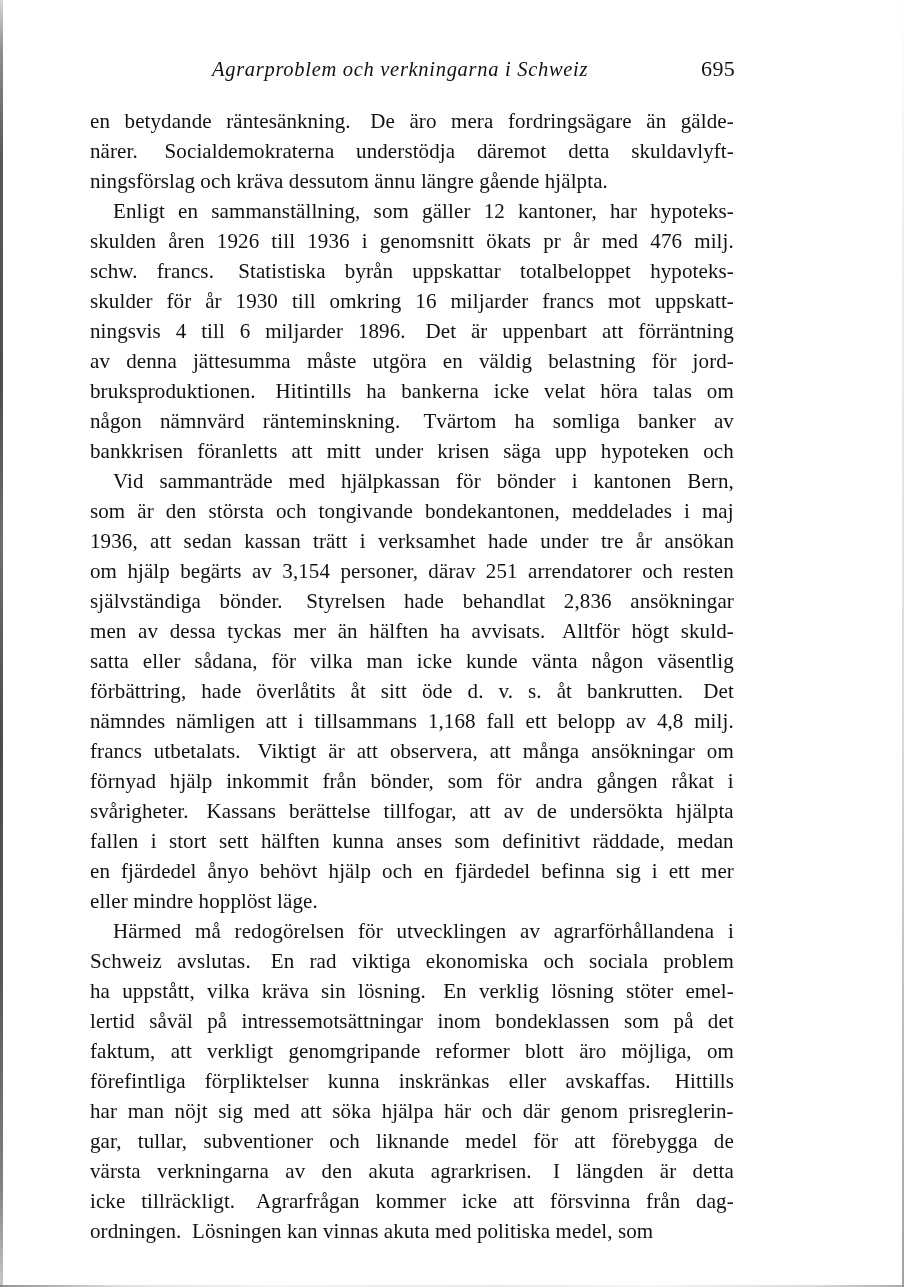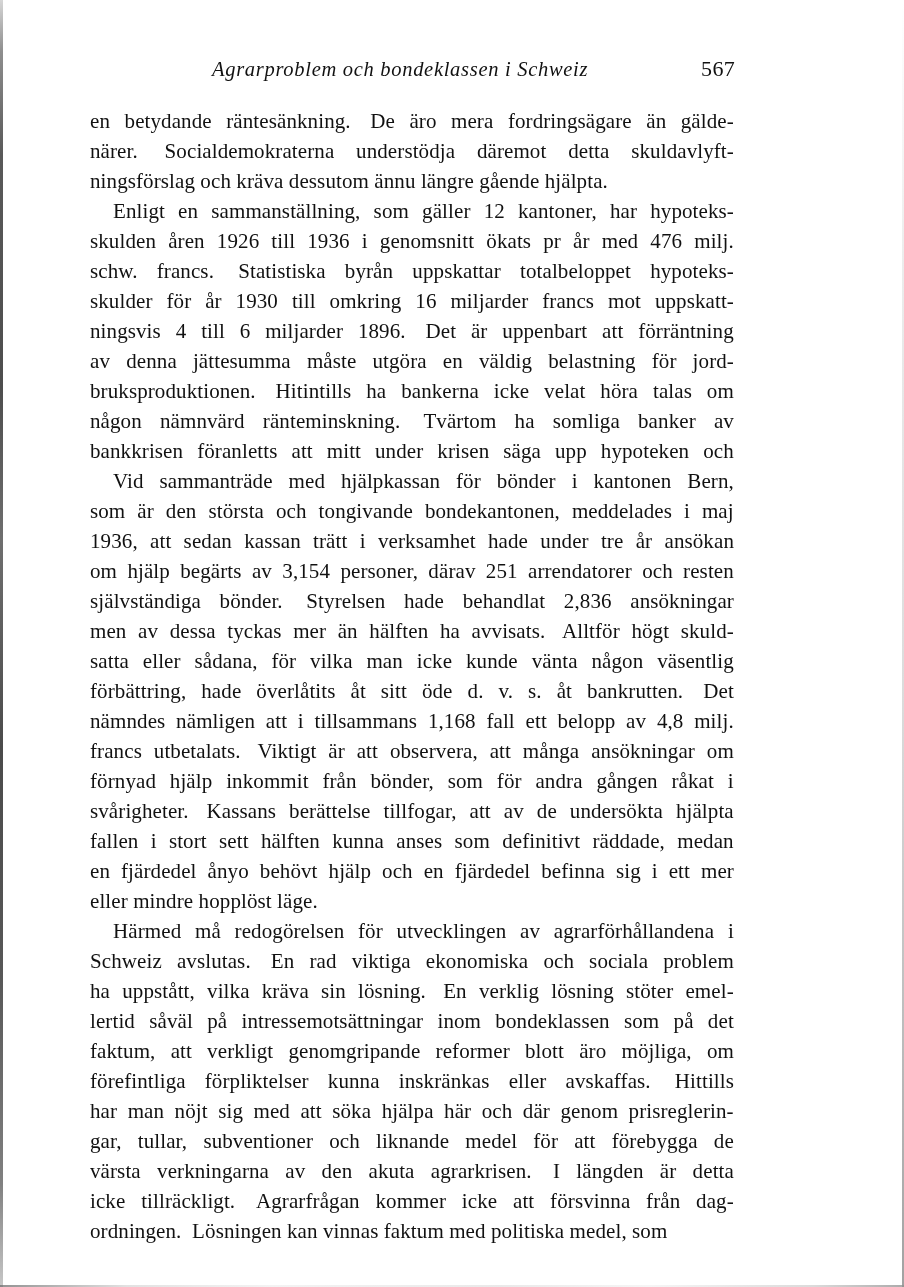--- a/index.html
+++ b/index.html
@@ -111,22 +111,22 @@
 </head>
 <body>
 
 <div class="page">
 
   <div class="scan-edge-left"></div>
   <div class="scan-edge-right"></div>
   <div class="scan-edge-bottom"></div>
 
   <div class="header-row">
-    <div class="running-head">Agrarproblem och bondeklassen i Schweiz</div>
-    <div class="folio">567</div>
+    <div class="running-head">Agrarproblem och verkningarna i Schweiz</div>
+    <div class="folio">695</div>
   </div>
 
   <div class="textblock">
       <div class="para">
         <div class="line just"><span class="w">en</span><span class="w" style="min-width: 4px;"></span><span class="w">betydande</span><span class="w" style="min-width: 4px;"></span><span class="w">räntesänkning.</span><span class="w" style="min-width: 9px;"></span><span class="w">De</span><span class="w" style="min-width: 4px;"></span><span class="w">äro</span><span class="w" style="min-width: 4px;"></span><span class="w">mera</span><span class="w" style="min-width: 4px;"></span><span class="w">fordringsägare</span><span class="w" style="min-width: 4px;"></span><span class="w">än</span><span class="w" style="min-width: 4px;"></span><span class="w">gälde-</span></div>
         <div class="line just"><span class="w">närer.</span><span class="w" style="min-width: 9px;"></span><span class="w">Socialdemokraterna</span><span class="w" style="min-width: 4px;"></span><span class="w">understödja</span><span class="w" style="min-width: 4px;"></span><span class="w">däremot</span><span class="w" style="min-width: 4px;"></span><span class="w">detta</span><span class="w" style="min-width: 4px;"></span><span class="w">skuldavlyft-</span></div>
         <div class="line last">ningsförslag och kräva dessutom ännu längre gående hjälpta.</div>
       </div>
       <div class="para">
         <div class="line just indent"><span class="w">Enligt</span><span class="w" style="min-width: 4px;"></span><span class="w">en</span><span class="w" style="min-width: 4px;"></span><span class="w">sammanställning,</span><span class="w" style="min-width: 4px;"></span><span class="w">som</span><span class="w" style="min-width: 4px;"></span><span class="w">gäller</span><span class="w" style="min-width: 4px;"></span><span class="w">12</span><span class="w" style="min-width: 4px;"></span><span class="w">kantoner,</span><span class="w" style="min-width: 4px;"></span><span class="w">har</span><span class="w" style="min-width: 4px;"></span><span class="w">hypoteks-</span></div>
@@ -160,17 +160,17 @@
         <div class="line just indent"><span class="w">Härmed</span><span class="w" style="min-width: 4px;"></span><span class="w">må</span><span class="w" style="min-width: 4px;"></span><span class="w">redogörelsen</span><span class="w" style="min-width: 4px;"></span><span class="w">för</span><span class="w" style="min-width: 4px;"></span><span class="w">utvecklingen</span><span class="w" style="min-width: 4px;"></span><span class="w">av</span><span class="w" style="min-width: 4px;"></span><span class="w">agrarförhållandena</span><span class="w" style="min-width: 4px;"></span><span class="w">i</span></div>
         <div class="line just"><span class="w">Schweiz</span><span class="w" style="min-width: 4px;"></span><span class="w">avslutas.</span><span class="w" style="min-width: 9px;"></span><span class="w">En</span><span class="w" style="min-width: 4px;"></span><span class="w">rad</span><span class="w" style="min-width: 4px;"></span><span class="w">viktiga</span><span class="w" style="min-width: 4px;"></span><span class="w">ekonomiska</span><span class="w" style="min-width: 4px;"></span><span class="w">och</span><span class="w" style="min-width: 4px;"></span><span class="w">sociala</span><span class="w" style="min-width: 4px;"></span><span class="w">problem</span></div>
         <div class="line just"><span class="w">ha</span><span class="w" style="min-width: 4px;"></span><span class="w">uppstått,</span><span class="w" style="min-width: 4px;"></span><span class="w">vilka</span><span class="w" style="min-width: 4px;"></span><span class="w">kräva</span><span class="w" style="min-width: 4px;"></span><span class="w">sin</span><span class="w" style="min-width: 4px;"></span><span class="w">lösning.</span><span class="w" style="min-width: 9px;"></span><span class="w">En</span><span class="w" style="min-width: 4px;"></span><span class="w">verklig</span><span class="w" style="min-width: 4px;"></span><span class="w">lösning</span><span class="w" style="min-width: 4px;"></span><span class="w">stöter</span><span class="w" style="min-width: 4px;"></span><span class="w">emel-</span></div>
         <div class="line just"><span class="w">lertid</span><span class="w" style="min-width: 4px;"></span><span class="w">såväl</span><span class="w" style="min-width: 4px;"></span><span class="w">på</span><span class="w" style="min-width: 4px;"></span><span class="w">intressemotsättningar</span><span class="w" style="min-width: 4px;"></span><span class="w">inom</span><span class="w" style="min-width: 4px;"></span><span class="w">bondeklassen</span><span class="w" style="min-width: 4px;"></span><span class="w">som</span><span class="w" style="min-width: 4px;"></span><span class="w">på</span><span class="w" style="min-width: 4px;"></span><span class="w">det</span></div>
         <div class="line just"><span class="w">faktum,</span><span class="w" style="min-width: 4px;"></span><span class="w">att</span><span class="w" style="min-width: 4px;"></span><span class="w">verkligt</span><span class="w" style="min-width: 4px;"></span><span class="w">genomgripande</span><span class="w" style="min-width: 4px;"></span><span class="w">reformer</span><span class="w" style="min-width: 4px;"></span><span class="w">blott</span><span class="w" style="min-width: 4px;"></span><span class="w">äro</span><span class="w" style="min-width: 4px;"></span><span class="w">möjliga,</span><span class="w" style="min-width: 4px;"></span><span class="w">om</span></div>
         <div class="line just"><span class="w">förefintliga</span><span class="w" style="min-width: 4px;"></span><span class="w">förpliktelser</span><span class="w" style="min-width: 4px;"></span><span class="w">kunna</span><span class="w" style="min-width: 4px;"></span><span class="w">inskränkas</span><span class="w" style="min-width: 4px;"></span><span class="w">eller</span><span class="w" style="min-width: 4px;"></span><span class="w">avskaffas.</span><span class="w" style="min-width: 9px;"></span><span class="w">Hittills</span></div>
         <div class="line just"><span class="w">har</span><span class="w" style="min-width: 4px;"></span><span class="w">man</span><span class="w" style="min-width: 4px;"></span><span class="w">nöjt</span><span class="w" style="min-width: 4px;"></span><span class="w">sig</span><span class="w" style="min-width: 4px;"></span><span class="w">med</span><span class="w" style="min-width: 4px;"></span><span class="w">att</span><span class="w" style="min-width: 4px;"></span><span class="w">söka</span><span class="w" style="min-width: 4px;"></span><span class="w">hjälpa</span><span class="w" style="min-width: 4px;"></span><span class="w">här</span><span class="w" style="min-width: 4px;"></span><span class="w">och</span><span class="w" style="min-width: 4px;"></span><span class="w">där</span><span class="w" style="min-width: 4px;"></span><span class="w">genom</span><span class="w" style="min-width: 4px;"></span><span class="w">prisreglerin-</span></div>
         <div class="line just"><span class="w">gar,</span><span class="w" style="min-width: 4px;"></span><span class="w">tullar,</span><span class="w" style="min-width: 4px;"></span><span class="w">subventioner</span><span class="w" style="min-width: 4px;"></span><span class="w">och</span><span class="w" style="min-width: 4px;"></span><span class="w">liknande</span><span class="w" style="min-width: 4px;"></span><span class="w">medel</span><span class="w" style="min-width: 4px;"></span><span class="w">för</span><span class="w" style="min-width: 4px;"></span><span class="w">att</span><span class="w" style="min-width: 4px;"></span><span class="w">förebygga</span><span class="w" style="min-width: 4px;"></span><span class="w">de</span></div>
         <div class="line just"><span class="w">värsta</span><span class="w" style="min-width: 4px;"></span><span class="w">verkningarna</span><span class="w" style="min-width: 4px;"></span><span class="w">av</span><span class="w" style="min-width: 4px;"></span><span class="w">den</span><span class="w" style="min-width: 4px;"></span><span class="w">akuta</span><span class="w" style="min-width: 4px;"></span><span class="w">agrarkrisen.</span><span class="w" style="min-width: 9px;"></span><span class="w">I</span><span class="w" style="min-width: 4px;"></span><span class="w">längden</span><span class="w" style="min-width: 4px;"></span><span class="w">är</span><span class="w" style="min-width: 4px;"></span><span class="w">detta</span></div>
         <div class="line just"><span class="w">icke</span><span class="w" style="min-width: 4px;"></span><span class="w">tillräckligt.</span><span class="w" style="min-width: 9px;"></span><span class="w">Agrarfrågan</span><span class="w" style="min-width: 4px;"></span><span class="w">kommer</span><span class="w" style="min-width: 4px;"></span><span class="w">icke</span><span class="w" style="min-width: 4px;"></span><span class="w">att</span><span class="w" style="min-width: 4px;"></span><span class="w">försvinna</span><span class="w" style="min-width: 4px;"></span><span class="w">från</span><span class="w" style="min-width: 4px;"></span><span class="w">dag-</span></div>
-        <div class="line last">ordningen.  Lösningen kan vinnas faktum med politiska medel, som</div>
+        <div class="line last">ordningen.  Lösningen kan vinnas akuta med politiska medel, som</div>
       </div>
     </div>
 
 </div>
 
 </body></html>

